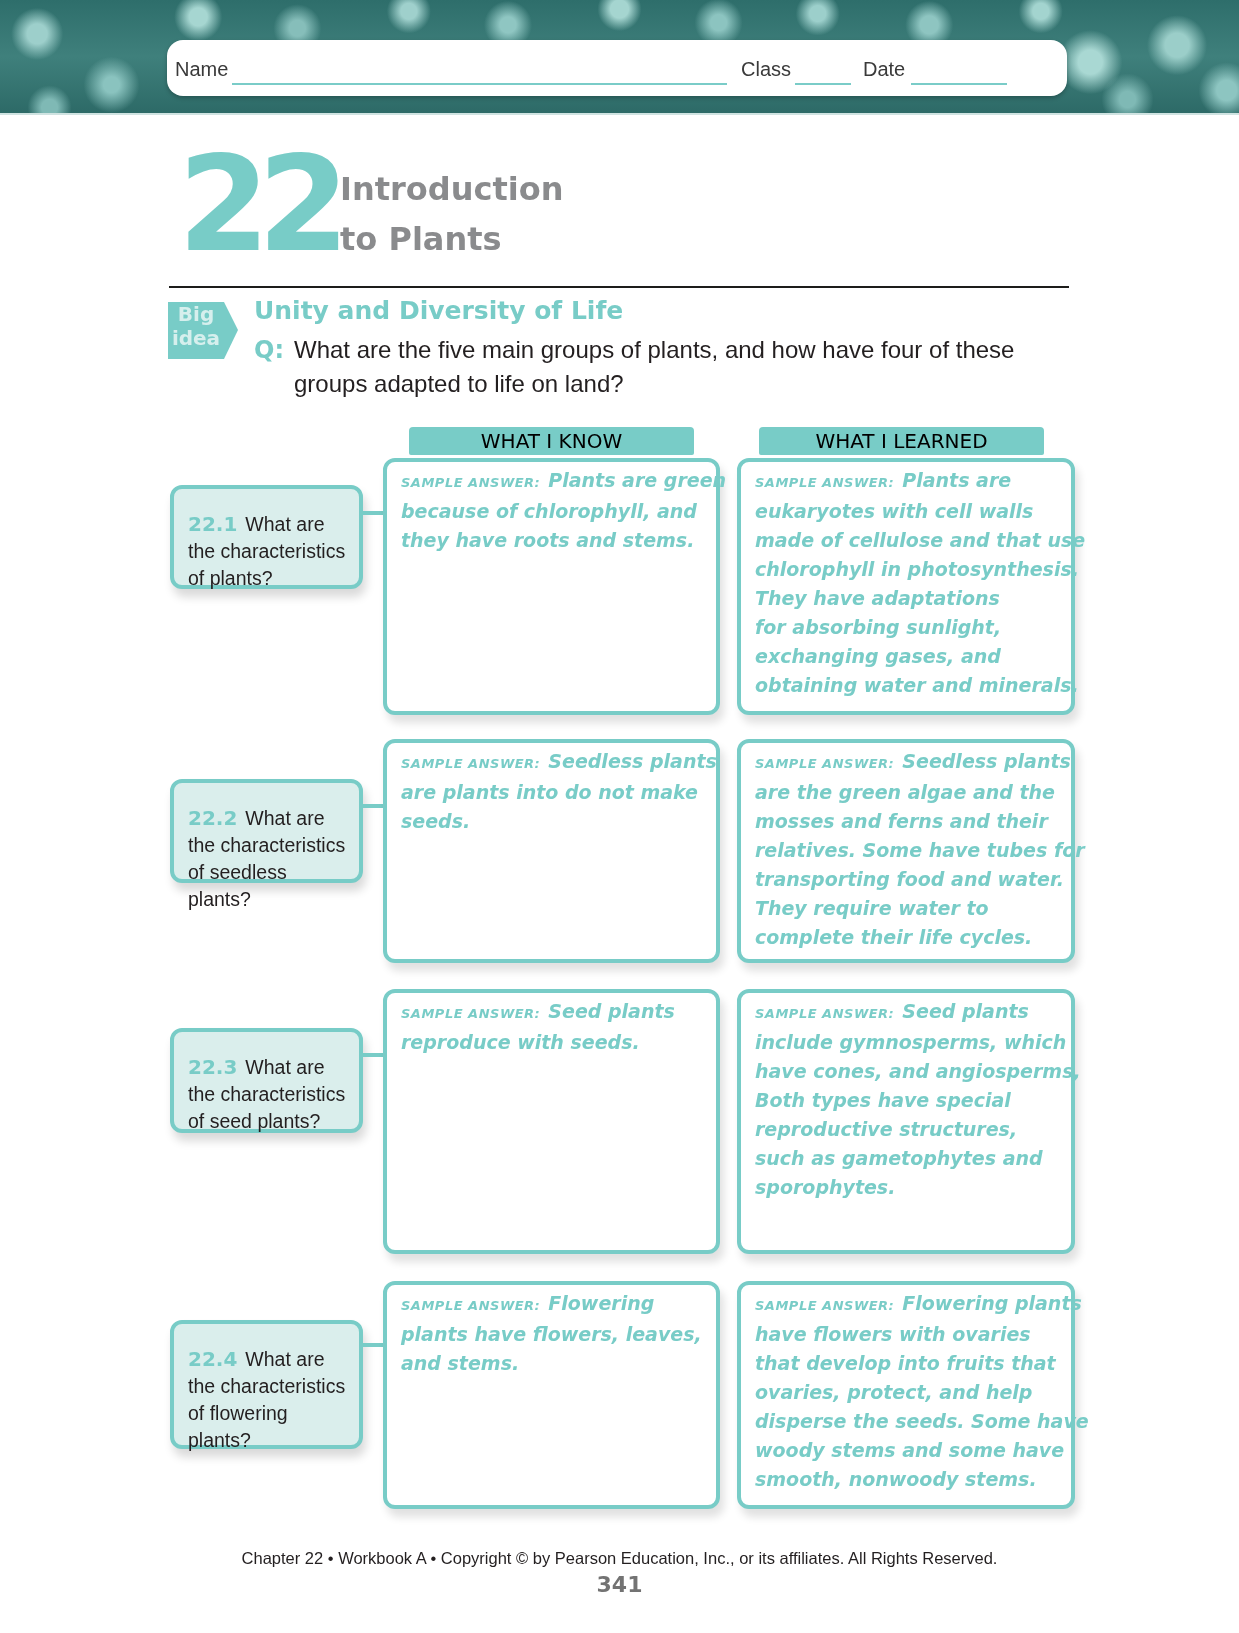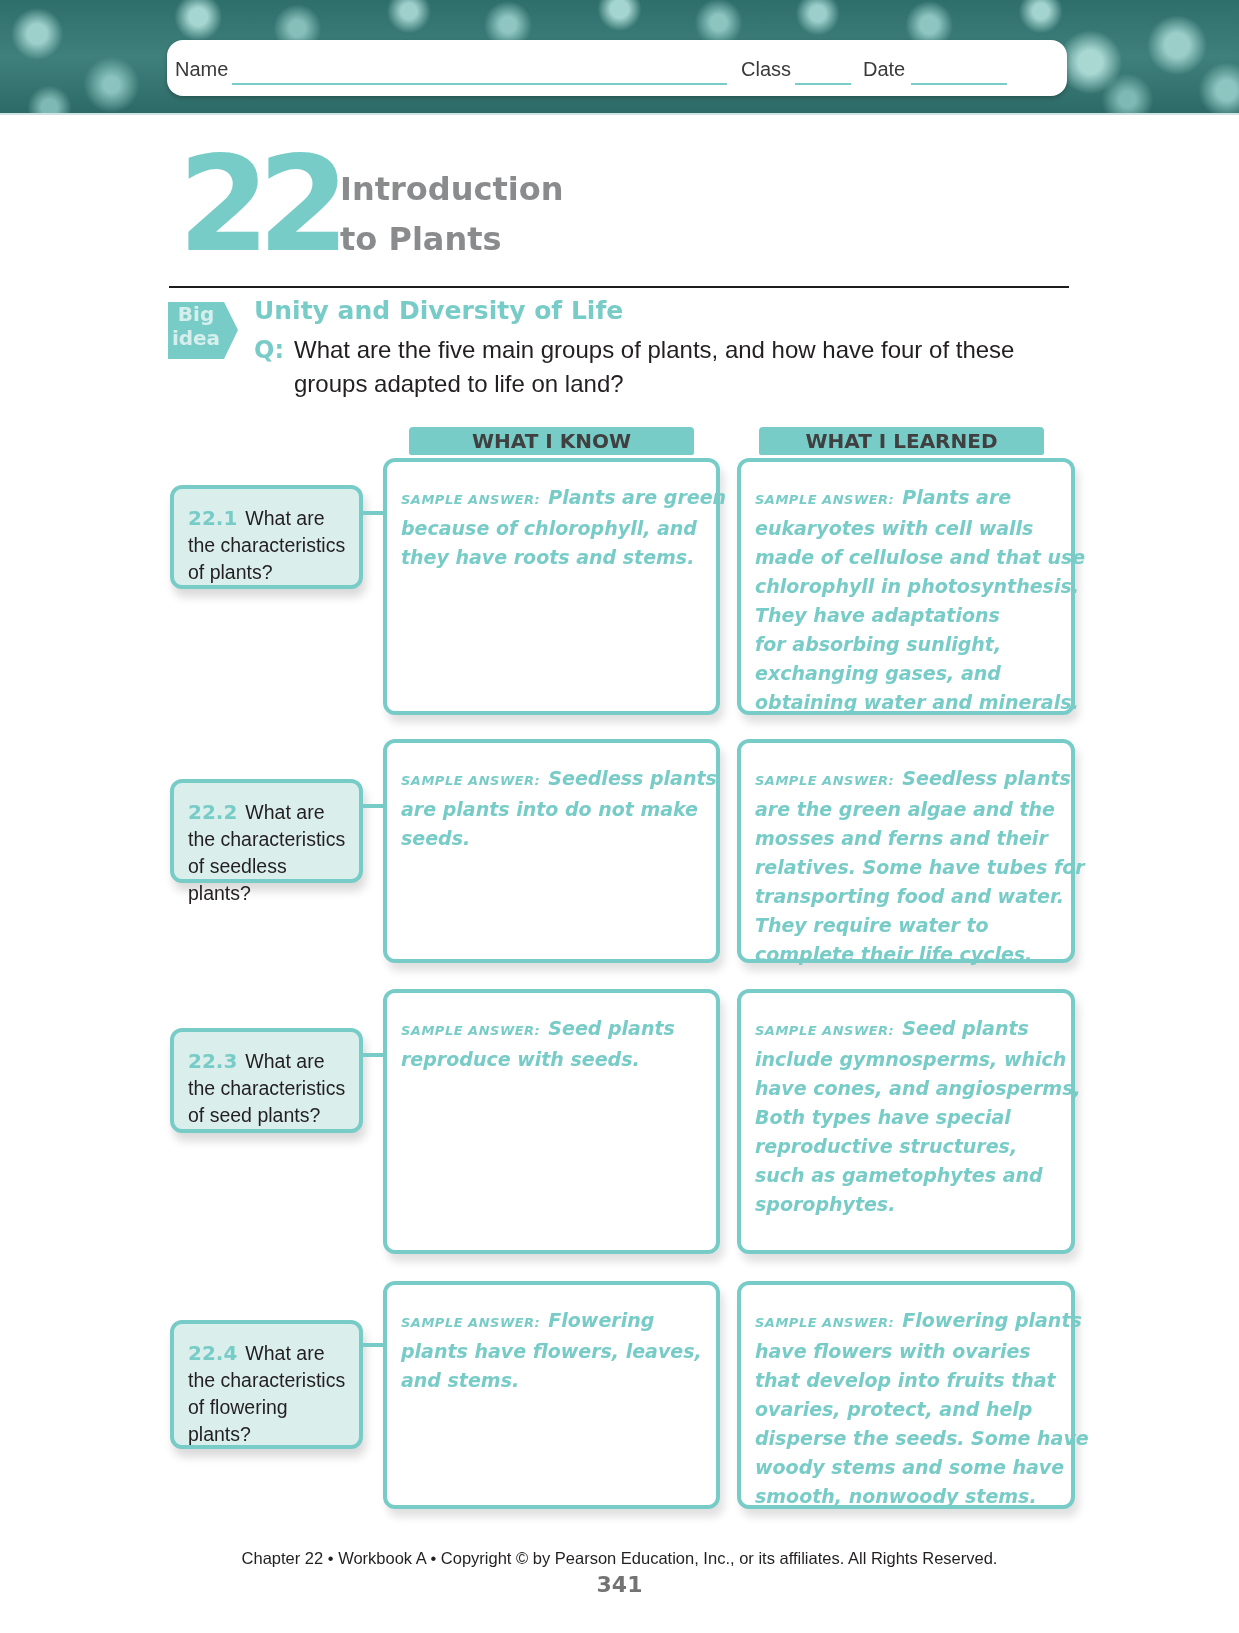--- a/index.html
+++ b/index.html
@@ -67,35 +67,35 @@
   }
   .bigidea-q {
     position: absolute; left: 254px; top: 333px; width: 800px; font-size: 24px; line-height: 34px;
     font-family: "Liberation Sans", sans-serif; color: #231f20;
   }
   .bigidea-q .qlbl { color: #78ccc7; font-weight: bold; font-family: "DejaVu Sans", sans-serif; margin-right: 10px; }
   .bigidea-q .qtxt { display: inline-block; vertical-align: top; width: 730px; }
 
   .col-head {
     position: absolute; top: 427px; height: 28px; background: #78ccc7; border-radius: 4px 4px 2px 2px;
-    color: #404040; font-weight: bold; font-size: 20px; line-height: 29px; text-align: center;
+    color: #000000; font-weight: normal; font-size: 20px; line-height: 29px; text-align: center;
     font-family: "DejaVu Sans", sans-serif;
   }
   .qbox {
     position: absolute; left: 170px; width: 193px; background: #daeeec;
     border: 4px solid #78ccc7; border-radius: 12px; box-sizing: border-box;
-    padding: 16px 10px 10px 14px; font-size: 19.5px; line-height: 27px;
+    padding: 22px 10px 10px 14px; font-size: 19.5px; line-height: 27px;
     font-family: "Liberation Sans", sans-serif; color: #231f20;
     box-shadow: 3px 8px 10px rgba(0,0,0,0.15);
   }
   .qbox .qnum { color: #78ccc7; font-weight: bold; font-family: "DejaVu Sans", sans-serif; margin-right: 8px; font-size: 20px; }
   .connector { position: absolute; left: 363px; width: 21px; height: 4px; background: #78ccc7; }
   .abox {
     position: absolute; background: #fff; border: 4px solid #78ccc7; border-radius: 12px;
-    box-sizing: border-box; padding: 21px 14px; color: #78ccc7;
+    box-sizing: border-box; padding: 4px 14px; color: #78ccc7;
     font-family: "DejaVu Sans", sans-serif; font-style: italic; font-weight: bold;
     font-size: 19px; line-height: 29px; box-shadow: 4px 8px 8px rgba(0,0,0,0.12);
   }
   .abox.know { left: 383px; width: 337px; }
   .abox.learn { left: 737px; width: 338px; }
   .abox .sa { font-size: 13px; letter-spacing: 0.5px; margin-right: 8px; font-weight: bold; }
   .abox .line { display: block; white-space: nowrap; }
 
   .footer {
     position: absolute; left: 0; width: 1239px; top: 1549px; text-align: center;

